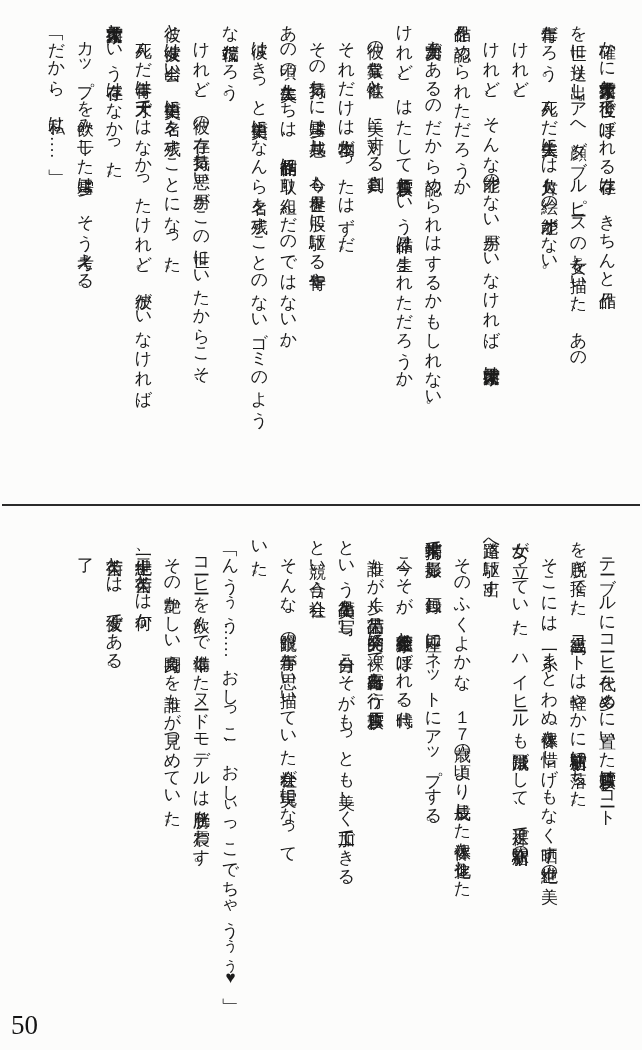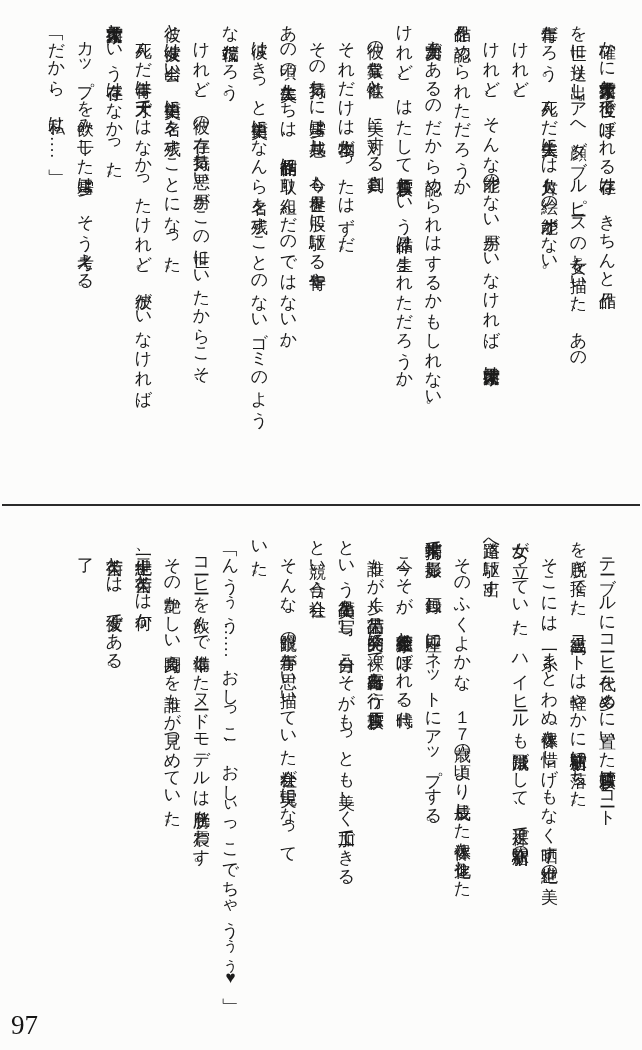--- a/index.html
+++ b/index.html
@@ -86,13 +86,13 @@
   <p>そんな、眼鏡の青年が思い描いていた社会が現実になって
 いた。</p>
   <p>「んうぅう……おしっこ、おしぃっこでちゃうぅぅ♥」</p>
   <p>コーヒーを飲んで準備したヌードモデルは膀胱を震わす。</p>
   <p>その艶かしい身悶えを誰もが見つめていた。</p>
   <p>二十一世紀、芸術とは何か。</p>
   <p>芸術とは、彼女である。</p>
   <p class="end-mark">了</p>
 </div>
 
-<div class="page-num">97</div>
+<div class="page-num">50</div>
 
 </body></html>

